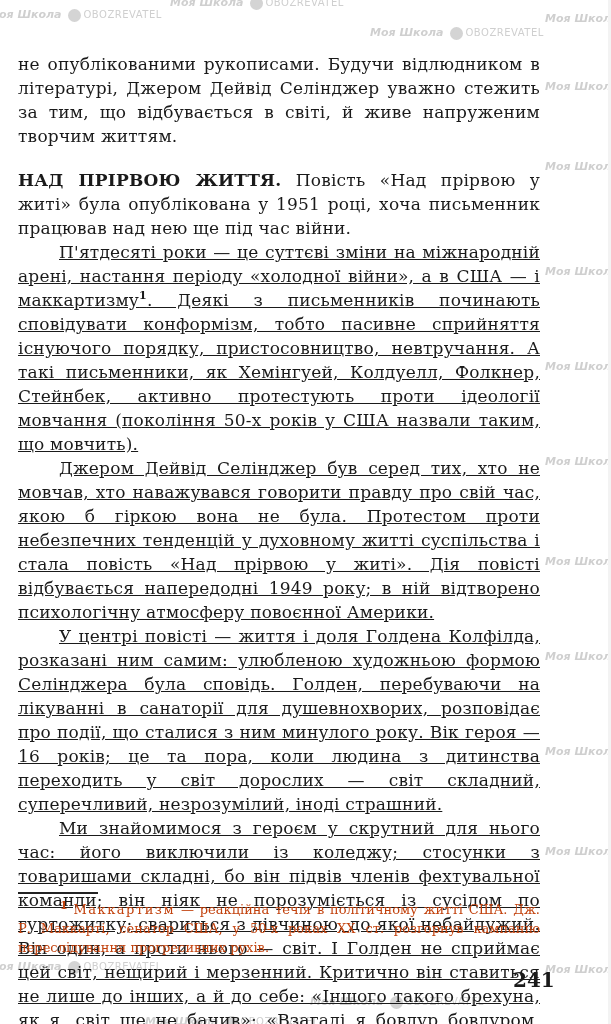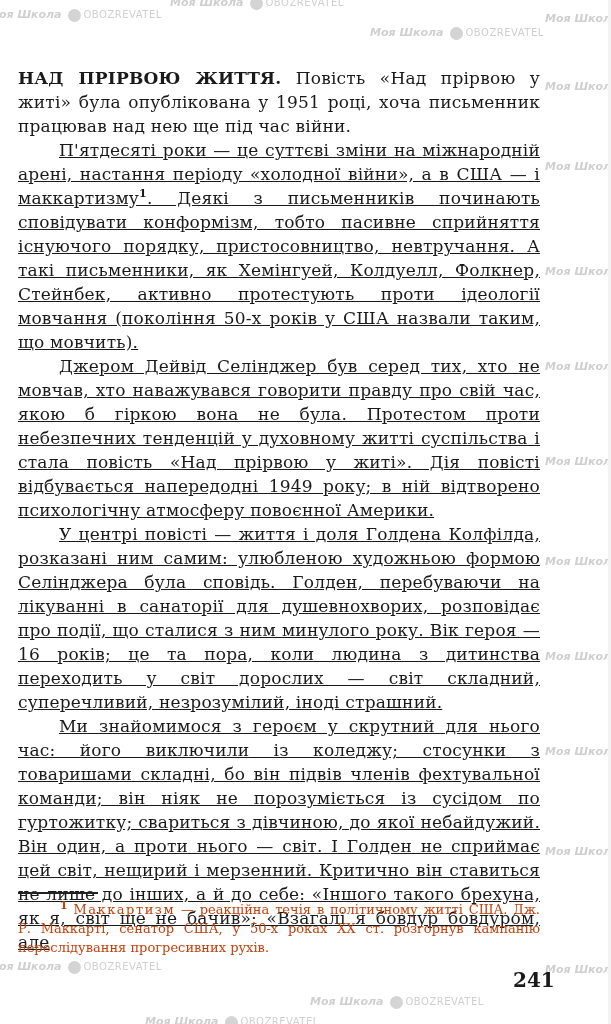--- a/index.html
+++ b/index.html
@@ -48,21 +48,22 @@
   <div class="wm" style="left:545px;top:555px"><span class="ms">Моя Школа</span></div>
   <div class="wm" style="left:545px;top:650px"><span class="ms">Моя Школа</span></div>
   <div class="wm" style="left:545px;top:745px"><span class="ms">Моя Школа</span></div>
   <div class="wm" style="left:545px;top:845px"><span class="ms">Моя Школа</span></div>
   <div class="wm" style="left:545px;top:963px"><span class="ms">Моя Школа</span></div>
   <div class="wm" style="left:-12px;top:960px"><span class="ms">Моя Школа</span><span class="logo"></span><span class="obz">OBOZREVATEL</span></div>
   <div class="wm" style="left:310px;top:995px"><span class="ms">Моя Школа</span><span class="logo"></span><span class="obz">OBOZREVATEL</span></div>
   <div class="wm" style="left:145px;top:1015px"><span class="ms">Моя Школа</span><span class="logo"></span><span class="obz">OBOZREVATEL</span></div>
 
   <div class="text" style="top:52px">
-    <p class="para" style="margin-top:14px"><span class="heading">НАД ПРІРВОЮ ЖИТТЯ.</span><span> Повість «Над прірвою у житі» була опублікована у 1951 році, хоча письменник працював над нею ще під час війни.</span></p>
+    <p class="para">не опублікованими рукописами. Будучи відлюдником в літературі, Джером Дейвід Селінджер уважно стежить за тим, що відбувається в світі, й живе напруженим творчим життям.</p>
+    <p class="para" style="margin-top:20px"><span class="heading">НАД ПРІРВОЮ ЖИТТЯ.</span><span> Повість «Над прірвою у житі» була опублікована у 1951 році, хоча письменник працював над нею ще під час війни.</span></p>
     <p class="para indent"><span>П'ятдесяті роки — це суттєві зміни на міжнародній арені, настання періоду «холодної війни», а в США — і маккартизму</span><sup>1</sup><span>. Деякі з письменників починають сповідувати конформізм, тобто пасивне сприйняття існуючого порядку, пристосовництво, невтручання. А такі письменники, як Хемінгуей, Колдуелл, Фолкнер, Стейнбек, активно протестують проти ідеології мовчання (покоління 50-х років у США назвали таким, що мовчить).</span></p>
     <p class="para indent">Джером Дейвід Селінджер був серед тих, хто не мовчав, хто наважувався говорити правду про свій час, якою б гіркою вона не була. Протестом проти небезпечних тенденцій у духовному житті суспільства і стала повість «Над прірвою у житі». Дія повісті відбувається напередодні 1949 року; в ній відтворено психологічну атмосферу повоєнної Америки.</p>
     <p class="para indent">У центрі повісті — життя і доля Голдена Колфілда, розказані ним самим: улюбленою художньою формою Селінджера була сповідь. Голден, перебуваючи на лікуванні в санаторії для душевнохворих, розповідає про події, що сталися з ним минулого року. Вік героя — 16 років; це та пора, коли людина з дитинства переходить у світ дорослих — світ складний, суперечливий, незрозумілий, іноді страшний.</p>
     <p class="para indent">Ми знайомимося з героєм у скрутний для нього час: його виключили із коледжу; стосунки з товаришами складні, бо він підвів членів фехтувальної команди; він ніяк не порозуміється із сусідом по гуртожитку; свариться з дівчиною, до якої небайдужий. Він один, а проти нього — світ. І Голден не сприймає цей світ, нещирий і мерзенний. Критично він ставиться не лише до інших, а й до себе: «Іншого такого брехуна, як я, світ ще не бачив»; «Взагалі я бовдур бовдуром, але</p>
   </div>
 
   <div class="footnote-rule"></div>
   <div class="footnote"><span class="fn-indent"></span><sup>1</sup> <span class="term">Маккартизм</span><span> — реакційна течія в політичному житті США. Дж. Р. Маккарті, сенатор США, у 50-х роках XX ст. розгорнув кампанію переслідування прогресивних рухів.</span></div>
 
   <div class="page-number">241</div>

